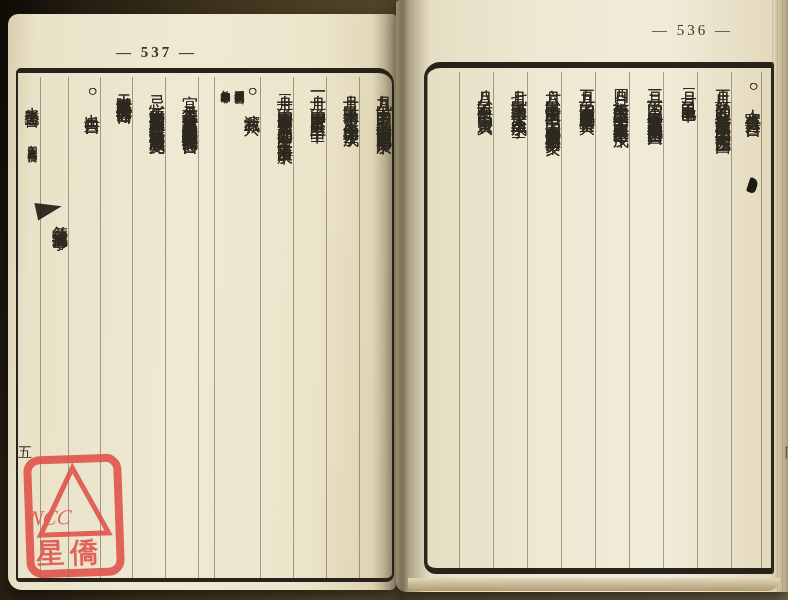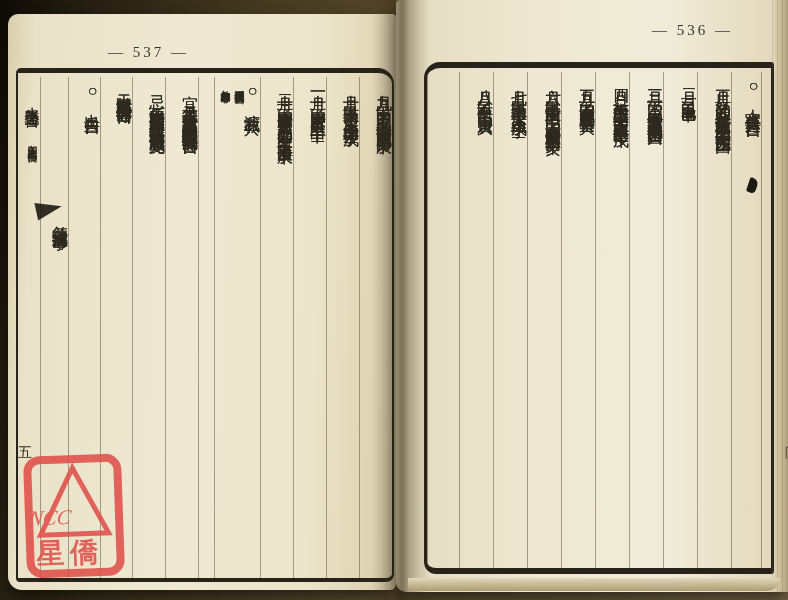--- a/index.html
+++ b/index.html
@@ -20,21 +20,21 @@
        box-shadow:0 8px 16px rgba(0,0,0,.55);}
   .page-right::after{content:"";position:absolute;right:0;top:0;width:16px;height:100%;
        background:repeating-linear-gradient(90deg,rgba(110,92,58,.18) 0 1px,transparent 1px 5px),
                   linear-gradient(90deg,rgba(110,92,58,0),rgba(95,78,45,.30));}
   .gutter{position:absolute;left:372px;top:0;width:58px;height:600px;pointer-events:none;
        background:linear-gradient(90deg,rgba(60,48,26,0) 0%,rgba(60,48,26,.34) 40%,rgba(45,36,18,.55) 52%,rgba(60,48,26,.30) 64%,rgba(60,48,26,0) 100%);}
   .bottom-stack{position:absolute;left:408px;top:578px;width:372px;height:13px;
        background:linear-gradient(#e2d8ba,#ae9b72);border-radius:0 0 22px 8px;}
   
   .hdr{position:absolute;font-size:15px;letter-spacing:3px;color:#3a342a;}
-  .hdr-left{left:100px;top:30px;}
+  .hdr-left{left:108px;top:30px;font-weight:bold;}
   .hdr-right{left:256px;top:22px;}
   
   .frame{position:absolute;box-sizing:border-box;writing-mode:vertical-rl;text-orientation:upright;
        border:2px solid #27221a;display:block;}
   .frame-left{left:8px;top:54px;width:378px;height:514px;
        border-top-width:5px;border-bottom-width:4px;border-radius:5px 16px 8px 4px;padding-top:4px;}
   .frame-right{left:28px;top:62px;width:350px;height:512px;
        border-top-width:6px;border-bottom-width:6px;border-left-width:3px;border-right-width:3px;
        border-radius:16px 3px 3px 12px;padding-top:4px;}
   

